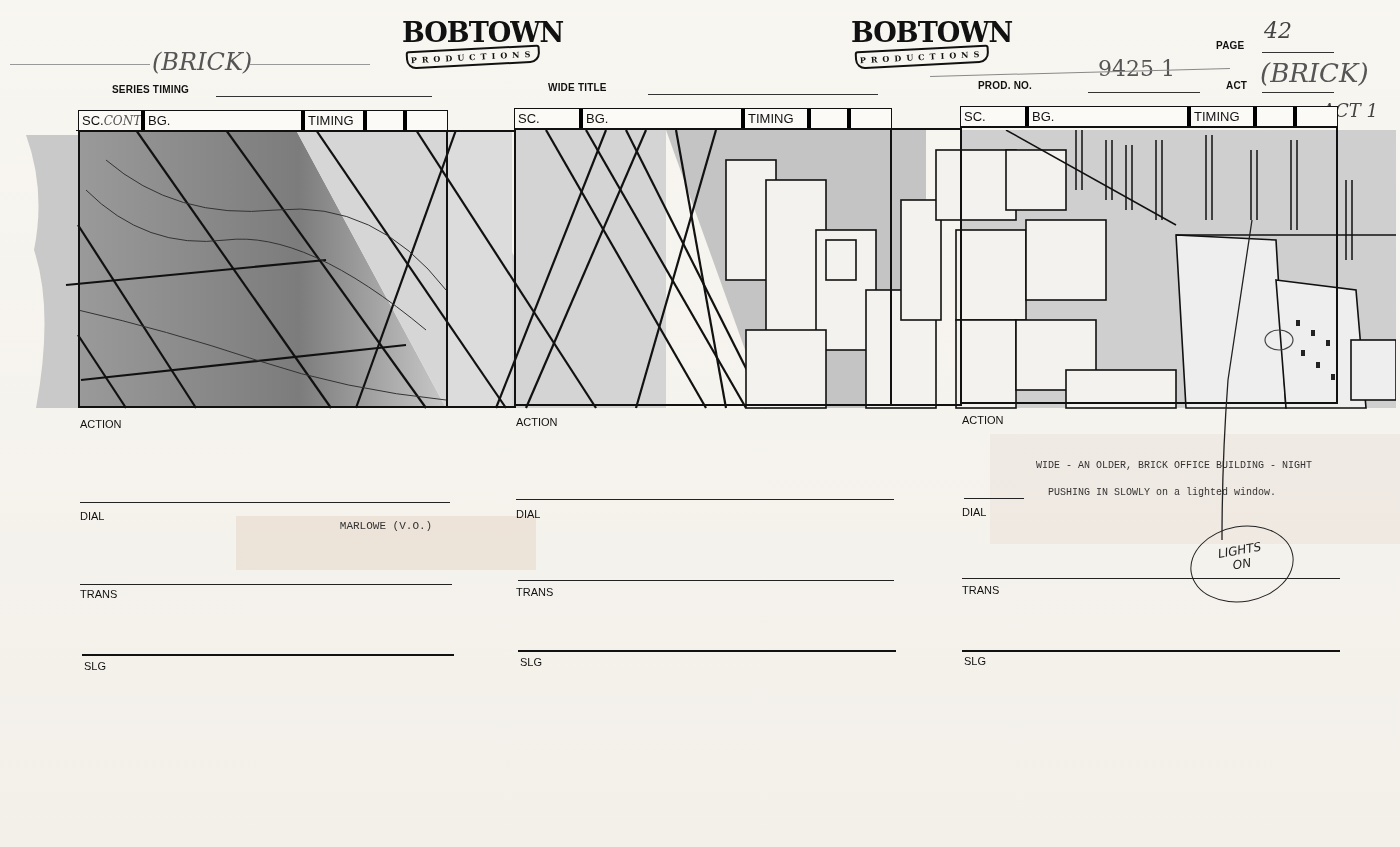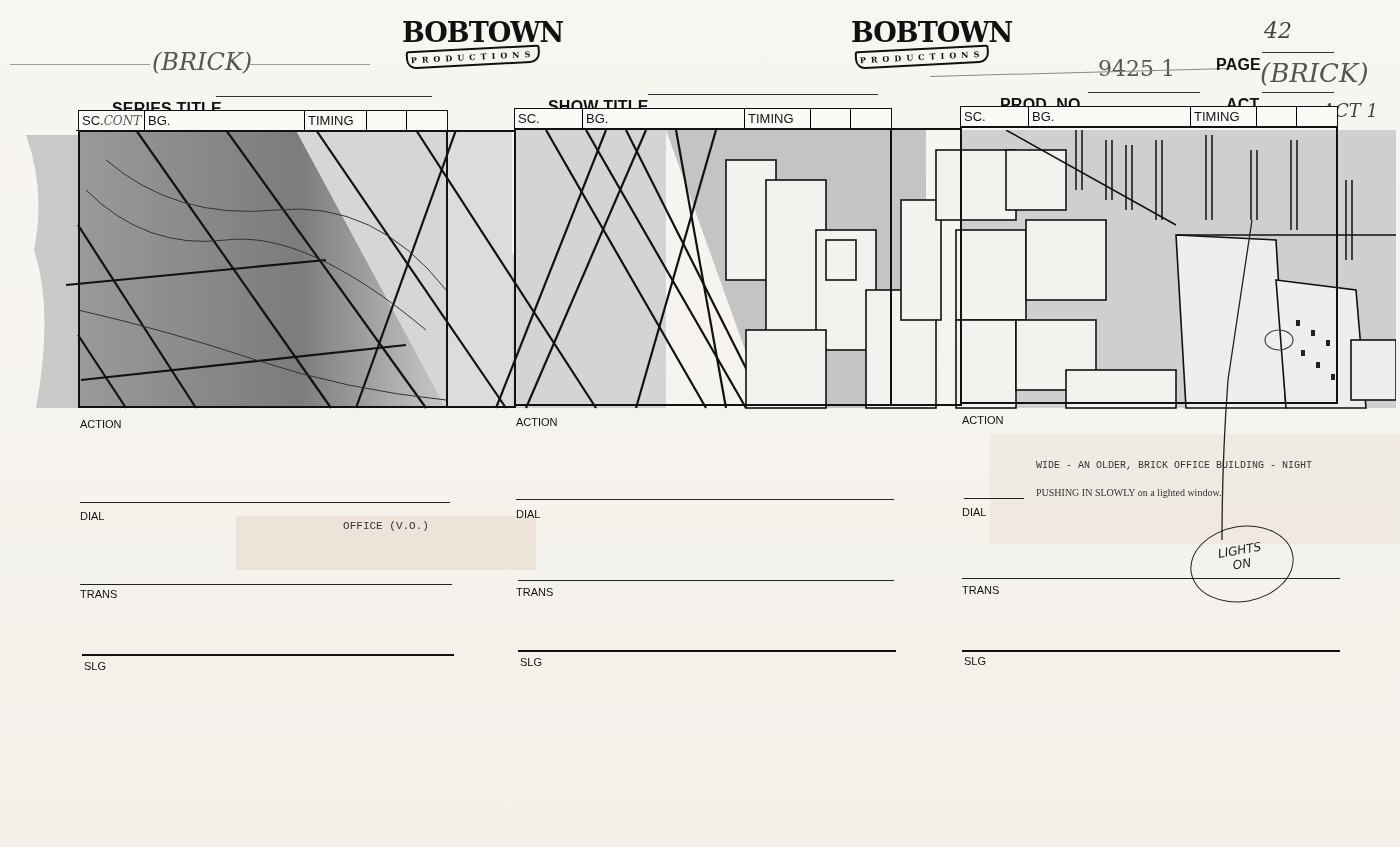--- a/index.html
+++ b/index.html
@@ -2,25 +2,25 @@
 <html><head>
 <meta charset="utf-8">
 <style>
   html,body{margin:0;padding:0;}
   body{width:1400px;height:847px;background:#f6f3ee;position:relative;overflow:hidden;font-family:"Liberation Sans",sans-serif;color:#111;}
   .sheet{position:absolute;left:0;top:0;width:1400px;height:847px;background:linear-gradient(180deg,#f8f6f1 0%,#f3f0ea 100%);}
   .abs{position:absolute;}
   .logo{position:absolute;width:140px;height:50px;}
   .logo .word{position:absolute;left:0;top:0;width:140px;text-align:center;font-family:"DejaVu Serif",serif;font-weight:bold;font-size:27px;letter-spacing:-1px;color:#111;line-height:30px;}
   .logo .banner{position:absolute;left:4px;top:30px;width:130px;height:14px;border:2px solid #111;border-radius:3px 3px 10px 10px;font-family:"DejaVu Serif",serif;font-size:8px;font-weight:bold;letter-spacing:5px;text-align:center;line-height:14px;transform:rotate(-3deg);}
-  .hdr-label{position:absolute;font-weight:bold;font-size:16px;letter-spacing:0.2px;margin-top:16px;}
+  .hdr-label{position:absolute;font-weight:bold;font-size:10px;letter-spacing:0.2px;}
   .uline{position:absolute;height:0;border-top:1px solid #333;}
   .hand{position:absolute;font-family:"DejaVu Serif",serif;font-style:italic;color:#555;}
   .frame-hdr{position:absolute;height:20px;border:1.5px solid #111;border-bottom:none;display:flex;background:#fbfaf7;}
-  .frame-hdr .cell{border-right:1px solid #000000;font-size:13px;padding-left:3px;line-height:20px;height:20px;box-sizing:border-box;white-space:nowrap;overflow:hidden;}
+  .frame-hdr .cell{border-right:4px solid #000000;font-size:13px;padding-left:3px;line-height:20px;height:20px;box-sizing:border-box;white-space:nowrap;overflow:hidden;}
   .frame-hdr .cell:last-child{border-right:none;}
   .panel{position:absolute;border:2px solid #111;box-sizing:border-box;overflow:hidden;}
   .field-label{position:absolute;font-size:11px;color:#111;}
   .rule{position:absolute;height:0;border-top:1px solid #222;}
   .rule.thick{border-top:2px solid #111;}
   .paste{position:absolute;background:rgba(230,215,200,0.55);font-family:"Liberation Mono",monospace;font-size:11px;line-height:12px;color:#333;padding:4px 6px;box-sizing:border-box;white-space:pre;}
   .paste2{position:absolute;background:rgba(236,230,222,0.7);font-family:"Liberation Mono",monospace;font-size:10px;color:#333;box-sizing:border-box;}
   .circle-note{position:absolute;border:1.5px solid #222;border-radius:50%;font-family:"DejaVu Sans",sans-serif;font-style:italic;font-size:12px;text-align:center;line-height:14px;color:#222;transform:rotate(-10deg);}
   svg{position:absolute;left:0;top:0;}
 </style>
@@ -35,27 +35,27 @@
   </div>
   <div class="logo" style="left:851px;top:18px;">
     <div class="word">BOBTOWN</div>
     <div class="banner">PRODUCTIONS</div>
   </div>
 
   <div class="uline" style="left:10px;top:64px;width:140px;border-color:#999;"></div>
   <div class="hand" style="left:152px;top:48px;font-size:24px;">(BRICK)</div>
   <div class="uline" style="left:250px;top:64px;width:120px;border-color:#999;"></div>
 
-  <div class="hdr-label" style="left:112px;top:84px;">SERIES TITLE</div>
+  <div class="hdr-label" style="left:112px;top:84px;">SERIES TIMING</div>
   <div class="uline" style="left:216px;top:96px;width:216px;"></div>
 
-  <div class="hdr-label" style="left:548px;top:82px;">SHOW TITLE</div>
+  <div class="hdr-label" style="left:548px;top:82px;">WIDE TITLE</div>
   <div class="uline" style="left:648px;top:94px;width:230px;"></div>
 
-  <div class="hdr-label" style="left:1000px;top:80px;">PROD. NO.</div>
+  <div class="hdr-label" style="left:978px;top:80px;">PROD. NO.</div>
   <div class="uline" style="left:1088px;top:92px;width:112px;"></div>
   <div class="hand" style="left:1098px;top:56px;font-size:22px;font-style:normal;font-family:'DejaVu Serif',serif;color:#555;">9425 1</div>
   <div class="uline" style="left:930px;top:72px;width:300px;border-color:#888;transform:rotate(-1.5deg);"></div>
 
   <div class="hdr-label" style="left:1216px;top:40px;">PAGE</div>
   <div class="uline" style="left:1262px;top:52px;width:72px;"></div>
   <div class="hand" style="left:1264px;top:18px;font-size:22px;color:#444;">42</div>
 
   <div class="hdr-label" style="left:1226px;top:80px;">ACT</div>
   <div class="uline" style="left:1262px;top:92px;width:72px;"></div>
@@ -194,38 +194,38 @@
 
   <div class="panel" style="left:78px;top:130px;width:370px;height:278px;"></div>
   <div class="panel" style="left:446px;top:130px;width:70px;height:278px;"></div>
   <div class="panel" style="left:514px;top:128px;width:378px;height:278px;"></div>
   <div class="panel" style="left:890px;top:128px;width:72px;height:278px;"></div>
   <div class="panel" style="left:960px;top:126px;width:378px;height:278px;"></div>
 
   <div class="field-label" style="left:80px;top:418px;">ACTION</div>
   <div class="rule" style="left:80px;top:502px;width:370px;"></div>
   <div class="field-label" style="left:80px;top:510px;">DIAL</div>
-  <div class="paste" style="left:236px;top:516px;width:300px;height:54px;"><div style="text-align:center;white-space:normal;">OFFICE (V.O.)</div></div>
+  <div class="paste" style="left:236px;top:516px;width:300px;height:54px;"><div style="text-align:center;white-space:normal;">MARLOWE (V.O.)</div></div>
   <div class="rule" style="left:80px;top:584px;width:372px;"></div>
   <div class="field-label" style="left:80px;top:588px;">TRANS</div>
   <div class="rule thick" style="left:82px;top:654px;width:372px;"></div>
   <div class="field-label" style="left:84px;top:660px;">SLG</div>
 
   <div class="field-label" style="left:516px;top:416px;">ACTION</div>
   <div class="rule" style="left:516px;top:499px;width:378px;"></div>
   <div class="field-label" style="left:516px;top:508px;">DIAL</div>
   <div class="rule" style="left:518px;top:580px;width:376px;"></div>
   <div class="field-label" style="left:516px;top:586px;">TRANS</div>
   <div class="rule thick" style="left:518px;top:650px;width:378px;"></div>
   <div class="field-label" style="left:520px;top:656px;">SLG</div>
 
   <div class="field-label" style="left:962px;top:414px;">ACTION</div>
   <div class="paste2" style="left:990px;top:434px;width:410px;height:110px;">
     <div style="position:absolute;left:46px;top:26px;white-space:nowrap;">WIDE - AN OLDER, BRICK OFFICE BUILDING - NIGHT</div>
-    <div style="position:absolute;left:46px;top:53px;white-space:nowrap;font-family:Liberation Serif, serif;">PUSHING IN SLOWLY on a lighted window.</div>
+    <div style="position:absolute;left:58px;top:53px;white-space:nowrap;">PUSHING IN SLOWLY on a lighted window.</div>
   </div>
   <div class="rule" style="left:964px;top:498px;width:60px;"></div>
   <div class="field-label" style="left:962px;top:506px;">DIAL</div>
   <div class="rule" style="left:962px;top:578px;width:378px;"></div>
   <div class="field-label" style="left:962px;top:584px;">TRANS</div>
   <div class="rule thick" style="left:962px;top:650px;width:378px;"></div>
   <div class="field-label" style="left:964px;top:655px;">SLG</div>
 
   <svg width="1400" height="847" style="pointer-events:none;">
     <path d="M1252,220 Q1240,300 1228,380 Q1222,460 1222,540" stroke="#222" stroke-width="1.3" fill="none"></path>

